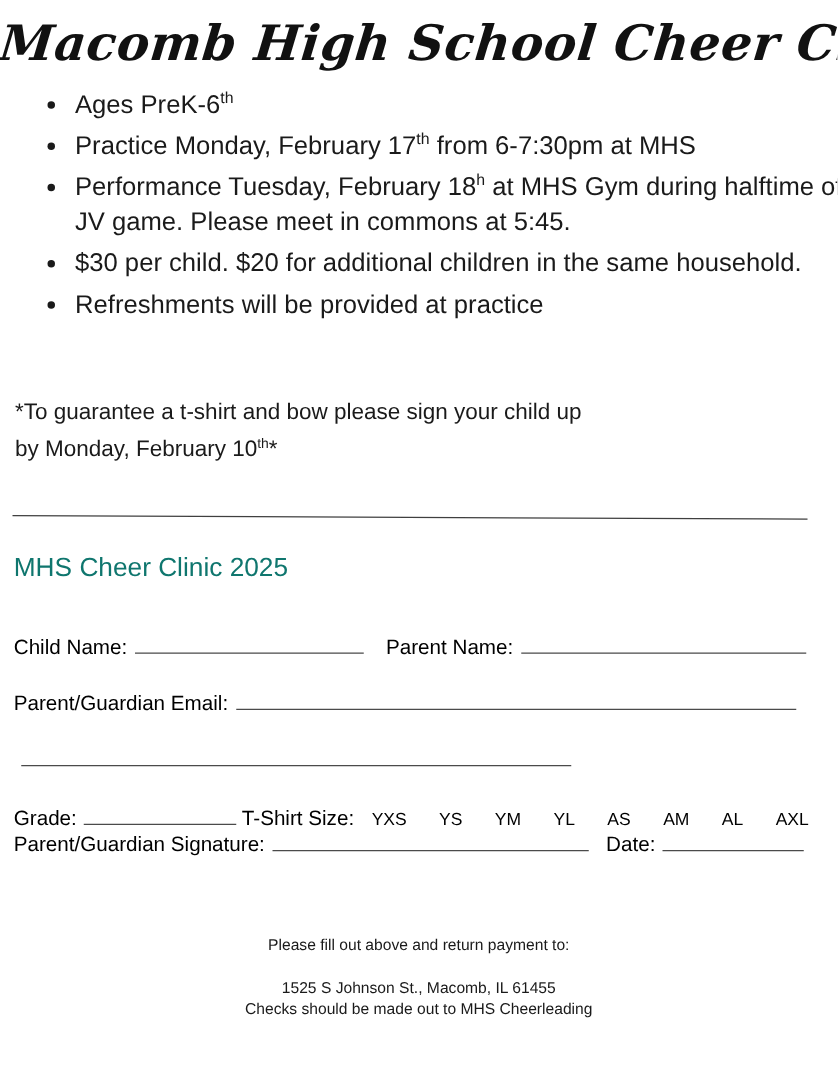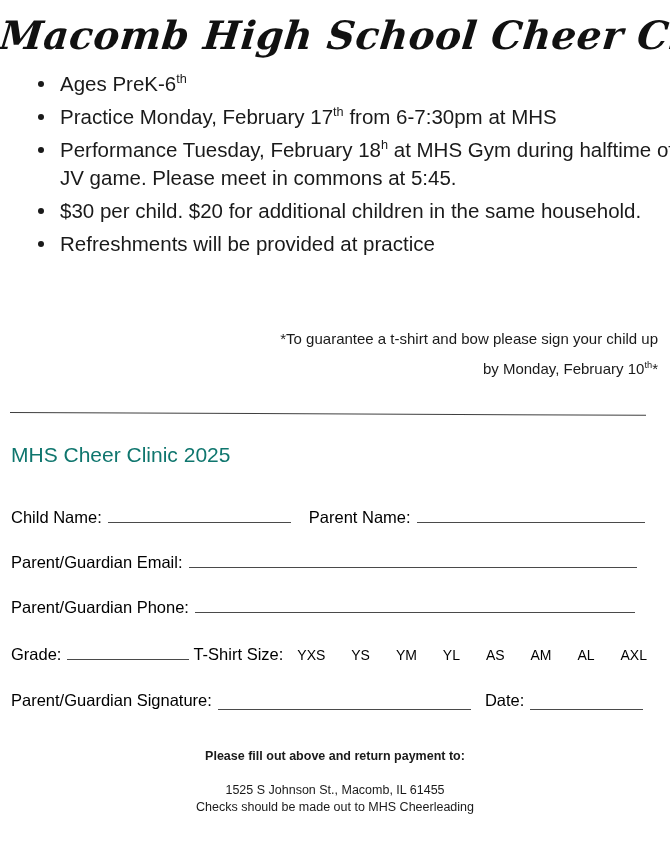--- a/index.html
+++ b/index.html
@@ -66,25 +66,25 @@
   }
   sup {
     font-size: 0.62em;
     vertical-align: super;
     line-height: 0;
   }
 
   
   .note {
     position: absolute;
-    top: 324px;
+    top: 314px;
     left: 12px;
     width: 646px;
-    text-align: right;
-    font-size: 15px;
+    text-align: left;
+    font-size: 18px;
     line-height: 30px;
     color: #1a1a1a;
   }
 
   
   .divider {
     position: absolute;
     top: 412px;
     left: 10px;
     width: 636px;
@@ -110,21 +110,21 @@
     display: flex;
     align-items: baseline;
     font-size: 16.5px;
     color: #000000;
     white-space: nowrap;
   }
   .form-row.r-child     { top: 508px; }
   .form-row.r-email     { top: 553px; }
   .form-row.r-phone     { top: 598px; }
   .form-row.r-grade     { top: 645px; }
-  .form-row.r-signature { top: 691px; align-items: flex-end; }
+  .form-row.r-signature { top: 666px; }
 
   .field-label { flex: 0 0 auto; }
 
   .blank {
     flex: 0 0 auto;
     border-bottom: 1.3px solid #4a4a4a;
     height: 14px;
     margin: 0 4px 0 6px;
   }
   .blank.w-child { width: 183px; }
@@ -152,21 +152,21 @@
   .footer {
     position: absolute;
     top: 748px;
     left: 0;
     width: 670px;
     text-align: center;
     font-size: 12.5px;
     line-height: 17px;
     color: #1a1a1a;
   }
-  .footer .footer-lead { margin-bottom: 17px; font-weight: bold; }
+  .footer .footer-lead { margin-bottom: 17px; }
   .footer .footer-line { display: block; }
 </style>
 </head>
 <body>
 
 <div class="page">
 
   <div class="flyer-title">Macomb High School Cheer Clinic</div>
 
   <ul class="bullets">
@@ -203,21 +203,20 @@
     <span class="field-label">Parent Name:</span>
     <span class="blank w-parent"></span>
   </div>
 
   <div class="form-row r-email">
     <span class="field-label">Parent/Guardian Email:</span>
     <span class="blank w-email"></span>
   </div>
 
   <div class="form-row r-phone">
-    <span class="field-label">Parent/Guardian Phone:</span>
     <span class="blank w-phone"></span>
   </div>
 
   <div class="form-row r-grade">
     <span class="field-label">Grade:</span>
     <span class="blank w-grade"></span>
     <span class="field-label">T-Shirt Size:</span>
     <span class="sizes">
       <span class="size-option">YXS</span>
       <span class="size-option">YS</span>

